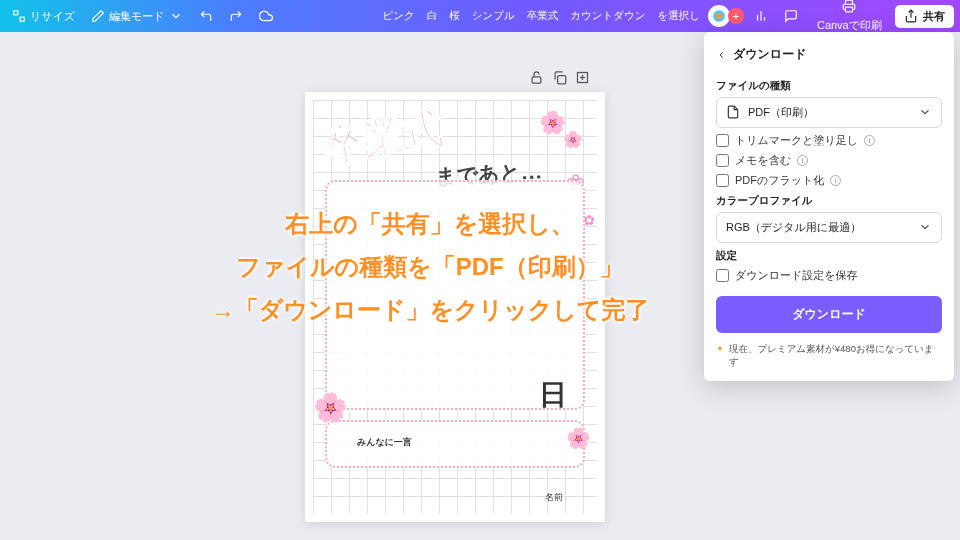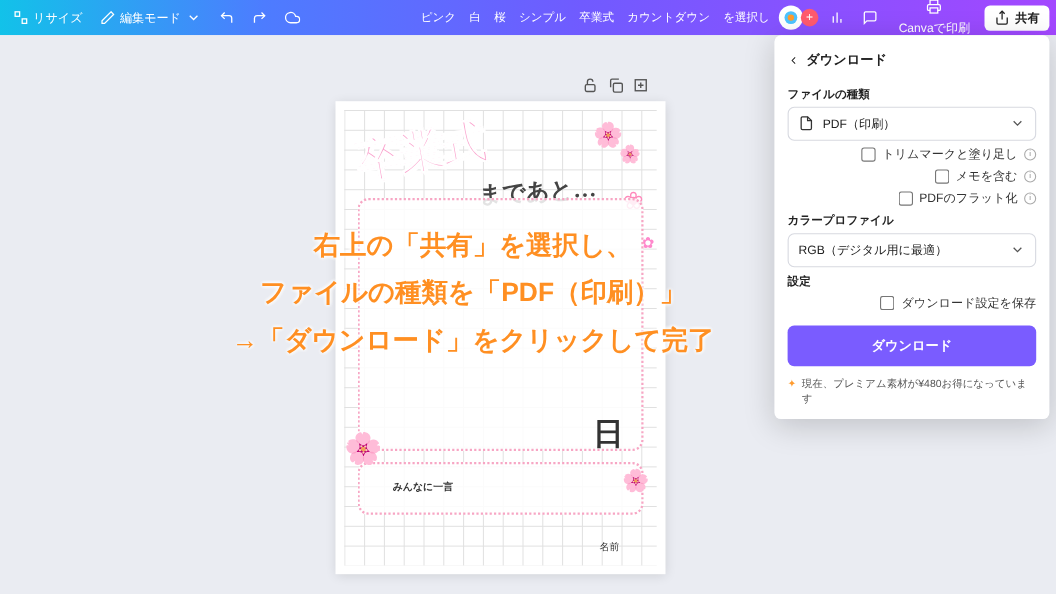--- a/index.html
+++ b/index.html
@@ -38,21 +38,21 @@
   .f4{top:120px;right:10px;color:#f8c;font-size:14px;}
   .tree{position:absolute; left:8px; bottom:98px; font-size:28px;}
   .petal-bl{position:absolute;right:14px;bottom:72px;font-size:20px;color:#f7b;}
   
   
   .panel{ position:absolute; top:0px; right:6px; width:250px; background:#fff; border-radius:6px; box-shadow:0 6px 28px rgba(0,0,0,.18); padding:8px 12px 12px; font-size:11px; color:#222;margin-left:12px;}
   .panel-header{display:flex;align-items:center;gap:6px;padding:6px 0 10px; font-weight:700; font-size:12px;}
   .section-label{font-weight:700; font-size:10.5px; margin:6px 0 4px;}
   .select{ border:1px solid #d7d9e0; border-radius:6px; padding:7px 9px; display:flex; align-items:flex-start; gap:8px; cursor:pointer; position:relative;}
   .select .chev{margin-left:auto;color:#666;}
-  .check-row{display:flex;align-items:center;gap:6px;margin:5px 0; font-size:11px; color:#333;justify-content:flex-end;}
+  .check-row{display:flex;align-items:center;gap:6px;margin:5px 0; font-size:11px; color:#333;}
   .check-row input{accent-color:#7a5cff;}
   .info-ico{width:11px;height:11px;border:1px solid #aaa;border-radius:50%;display:inline-flex;align-items:center;justify-content:center;font-size:7px;color:#888;}
   .dl-btn{ margin-top:8px; width:100%; background:#7a5cff; color:#fff; border:none; border-radius:6px; padding:10px 0; font-weight:700; font-size:12px; cursor:pointer;}
   .promo{margin-top:10px; font-size:9.5px; color:#555; display:flex; gap:5px; align-items:flex-start;}
   .promo .star{color:#ff9b2e;}
   
   
   .overlay-text{ position:absolute; left:120px; top:170px; width:620px; text-align:center; font-size:24px; font-weight:800; color:#ff8f22; line-height:1.8; text-shadow:0 0 4px #fff,0 0 4px #fff,0 0 4px #fff; pointer-events:none;}
 </style>
 </head>

